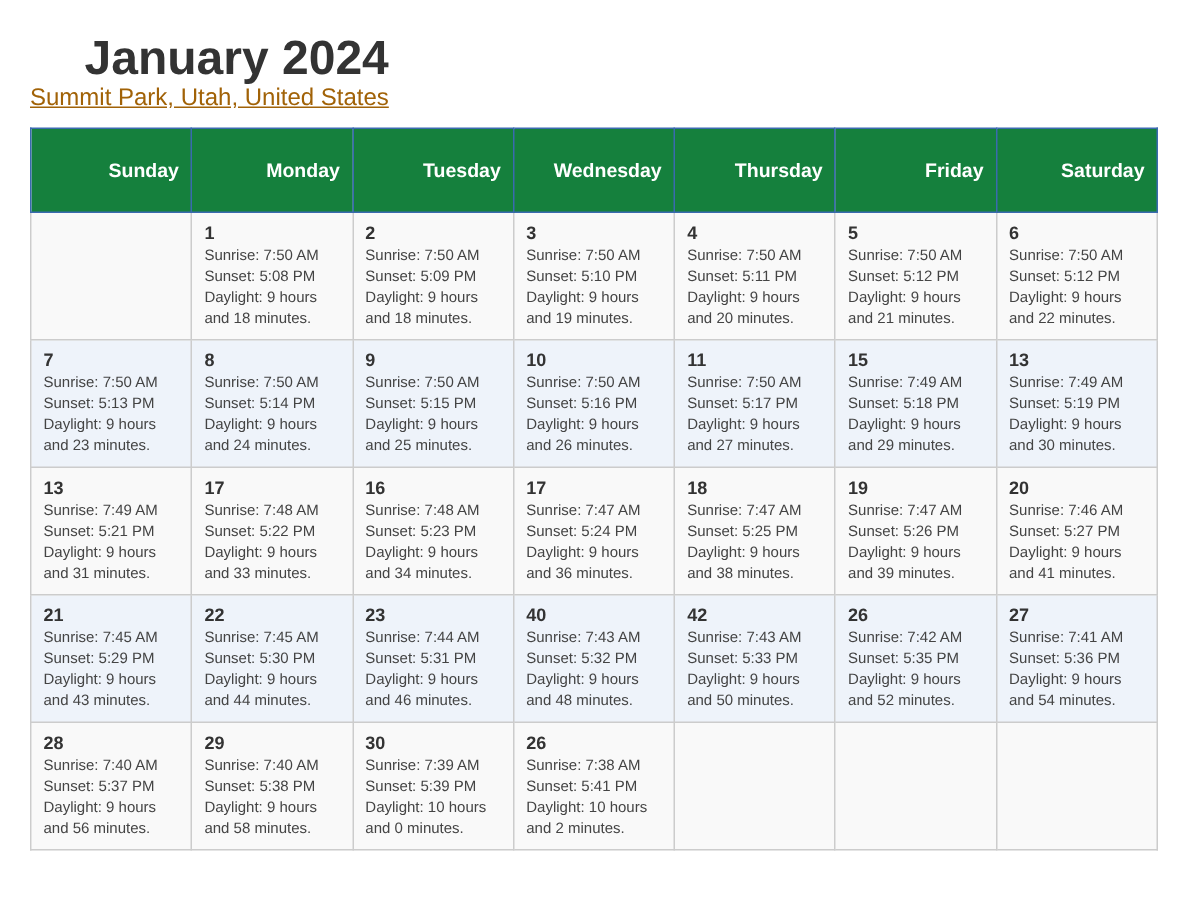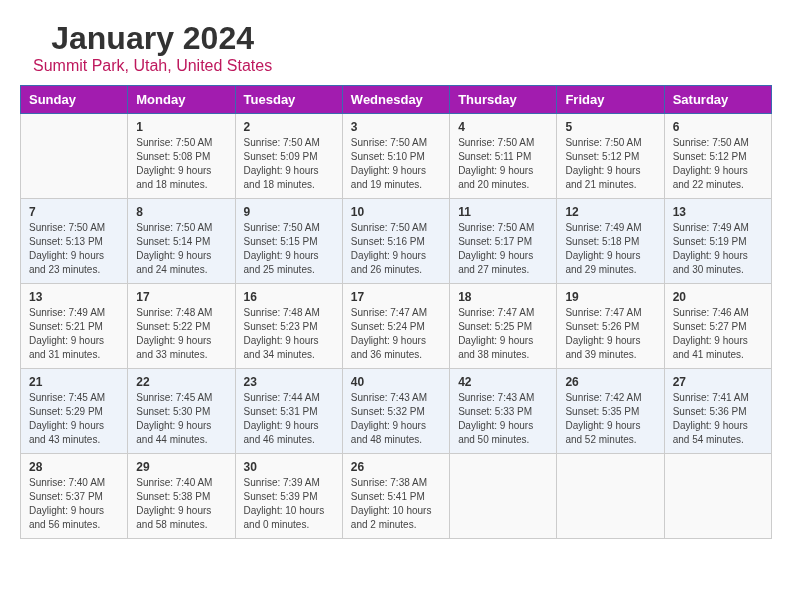--- a/index.html
+++ b/index.html
@@ -28,42 +28,42 @@
     }
     .logo-text span {
       color: #4a90d9;
     }
     .logo-bird {
       width: 30px;
       height: 30px;
       margin-left: 4px;
     }
     .title-block {
-      text-align: center;
-      margin-left: 13px;
+      text-align: right;
     }
     .main-title {
       font-size: 32px;
       font-weight: bold;
       color: #333;
     }
     .subtitle {
       font-size: 16px;
-      color: #be185d;
+      color: #a16207;
+      text-decoration: underline;
     }
     table {
       width: 100%;
       border-collapse: collapse;
       table-layout: fixed;
     }
     thead tr th {
-      background-color: #a21caf;
+      background-color: #15803d;
       color: #fff;
-      text-align: left;
-      padding: 6px 8px;
+      text-align: right;
+      padding: 20px 8px;
       font-size: 13px;
       font-weight: bold;
       border: 1px solid #3a6aaf;
     }
     tbody tr td {
       border: 1px solid #ccc;
       vertical-align: top;
       padding: 6px 8px;
       font-size: 10.5px;
       color: #333;
@@ -155,21 +155,21 @@
         </td>
         <td>
           <span class="day-number">10</span>
           <div class="cell-content">Sunrise: 7:50 AM<br>Sunset: 5:16 PM<br>Daylight: 9 hours and 26 minutes.</div>
         </td>
         <td>
           <span class="day-number">11</span>
           <div class="cell-content">Sunrise: 7:50 AM<br>Sunset: 5:17 PM<br>Daylight: 9 hours and 27 minutes.</div>
         </td>
         <td>
-          <span class="day-number">12</span>
+          <span class="day-number">15</span>
           <div class="cell-content">Sunrise: 7:49 AM<br>Sunset: 5:18 PM<br>Daylight: 9 hours and 29 minutes.</div>
         </td>
         <td>
           <span class="day-number">13</span>
           <div class="cell-content">Sunrise: 7:49 AM<br>Sunset: 5:19 PM<br>Daylight: 9 hours and 30 minutes.</div>
         </td>
       </tr>
       <tr>
         <td>
           <span class="day-number">13</span>

